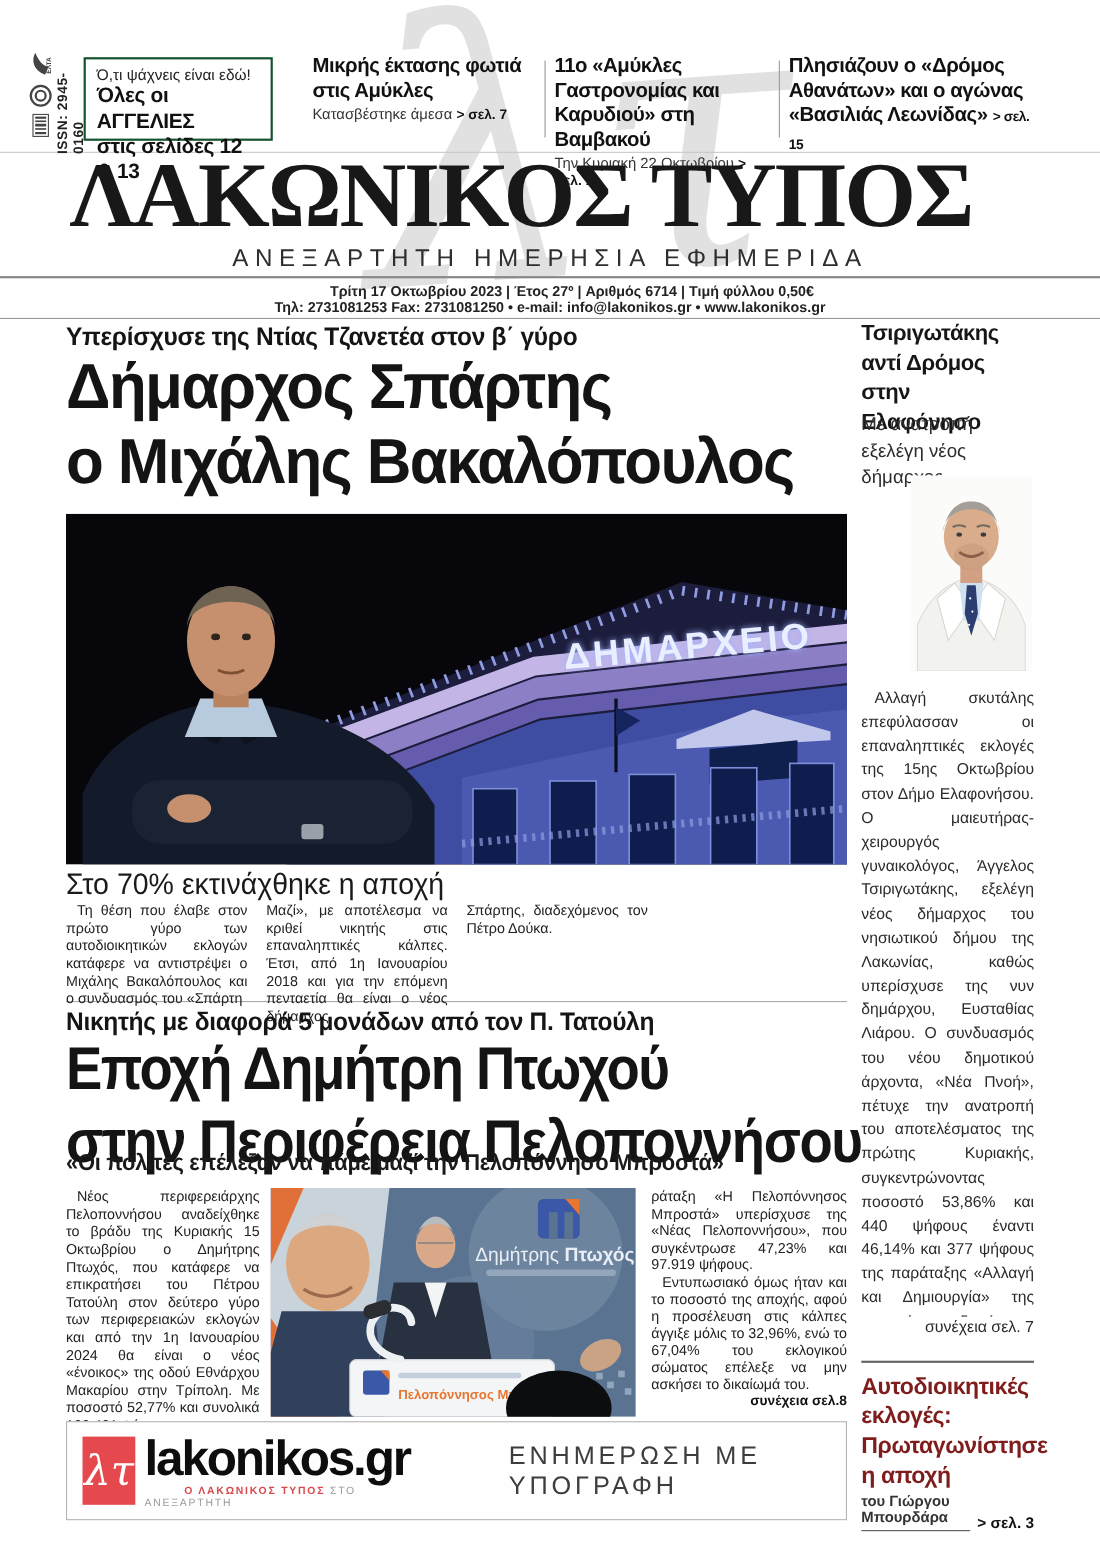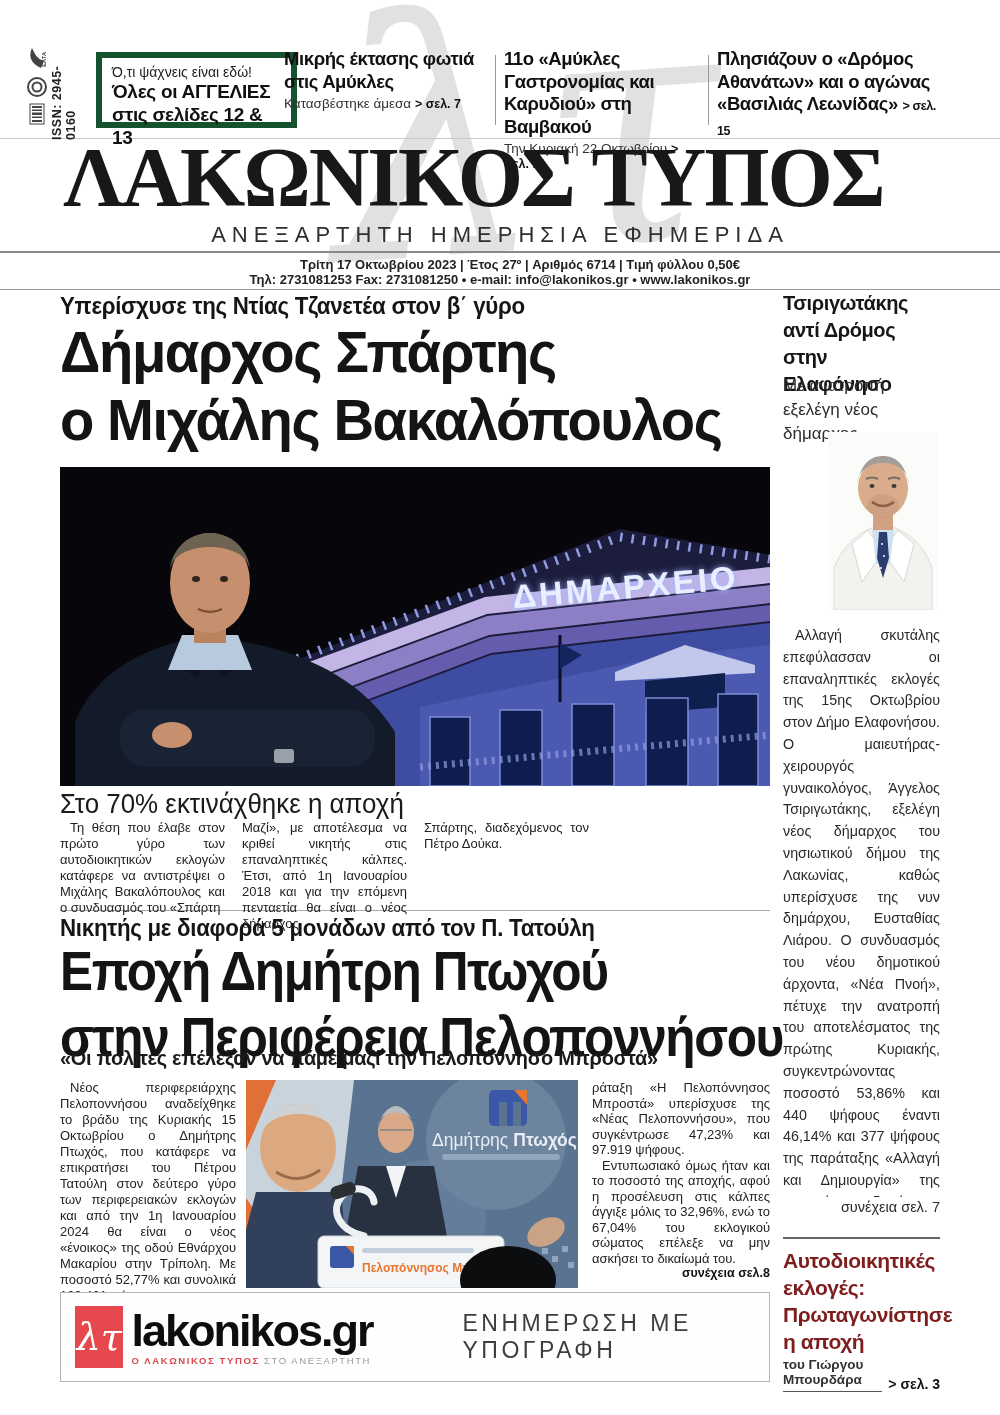--- a/index.html
+++ b/index.html
@@ -9,21 +9,21 @@
   
   .watermark{left:330px;top:-30px;font-family:"DejaVu Serif",serif;font-style:italic;
              font-size:330px;line-height:330px;color:rgba(120,120,120,.22);z-index:0;
              transform:rotate(-4deg);user-select:none;}
   .z{z-index:2;}
   
   .elta-stack{left:22px;top:48px;width:30px;display:flex;flex-direction:column;gap:8px;align-items:center;}
   .elta-stack svg{transform:rotate(-90deg);}
   .issn{left:50px;top:44px;height:96px;writing-mode:vertical-rl;transform:rotate(180deg);
         font-size:12.5px;font-weight:bold;color:#222;letter-spacing:.5px;}
-  .adsbox{left:96px;top:52px;width:201px;height:76px;border:6px solid #14532d;padding:6px 10px;box-sizing:border-box;}
+  .adsbox{left:76px;top:52px;width:172px;height:76px;border:2px solid #14532d;padding:6px 10px;box-sizing:border-box;}
   .adsbox .l1{font-size:14px;color:#222;}
   .adsbox .l2{font-size:19px;font-weight:bold;line-height:23px;letter-spacing:-.3px;}
   .brief{top:48px;width:200px;}
   .brief .t{font-size:18.5px;font-weight:bold;line-height:22.5px;letter-spacing:-.4px;}
   .brief .s{font-size:13.5px;color:#333;margin-top:3px;}
   .brief .p{font-weight:bold;font-size:12.5px;color:#111;}
   .vdiv{top:55px;width:1px;height:70px;background:#999;}
   .hline{left:0;width:1000px;height:1px;background:#c9c9c9;}
   
   .mast-title{left:0;top:136px;width:947px;text-align:center;font-family:"Liberation Serif",serif;
@@ -55,21 +55,21 @@
   .s2right{left:592px;top:1080px;width:178px;}
   .s2right .bodytxt{font-size:13px;line-height:15.5px;}
   
   .banner{left:60px;top:1292px;width:710px;height:90px;border:1px solid #b5b5b5;background:#fefefe;
           box-sizing:border-box;display:flex;align-items:center;}
   .logo-sq{width:62px;height:62px;background:#e5494d;margin-left:14px;display:flex;align-items:center;justify-content:center;}
   .logo-sq span{font-family:"DejaVu Serif",serif;font-style:italic;font-size:38px;color:#fff;line-height:38px;}
   .logo-txt{margin-left:8px;}
   .logo-site{font-size:45px;font-weight:bold;letter-spacing:-2px;color:#0d0d0d;line-height:45px;}
   .logo-tag{font-size:9.5px;letter-spacing:1.6px;margin-top:2px;}
-  .logo-tag .r{color:#d94a4e;font-weight:bold;}
+  .logo-tag .r{color:#d94a4e;font-weight:bold;margin-left:36px;}
   .logo-tag .g{color:#9a9a9a;}
   .slogan{margin-left:90px;font-size:23px;letter-spacing:3.5px;color:#3d3d3d;}
   
   .sb{left:783px;width:157px;}
   .sb-head{top:290px;font-size:20px;font-weight:bold;line-height:27px;letter-spacing:-.4px;color:#161616;}
   .sb-deck{top:374px;font-size:17px;line-height:24px;color:#2d2d2d;}
   .sb-body{top:625px;height:572px;overflow:hidden;font-size:14.3px;line-height:21.8px;text-align:justify;color:#2a2a2a;text-indent:12px;}
   .sb-more{top:1199px;text-align:right;font-size:14.5px;color:#2a2a2a;}
   .sb-rule{left:783px;top:1237px;width:157px;height:2px;background:#666;}
   .sb-promo{top:1247px;font-size:21px;font-weight:bold;line-height:27px;letter-spacing:-.4px;color:#7f1d1d;}

